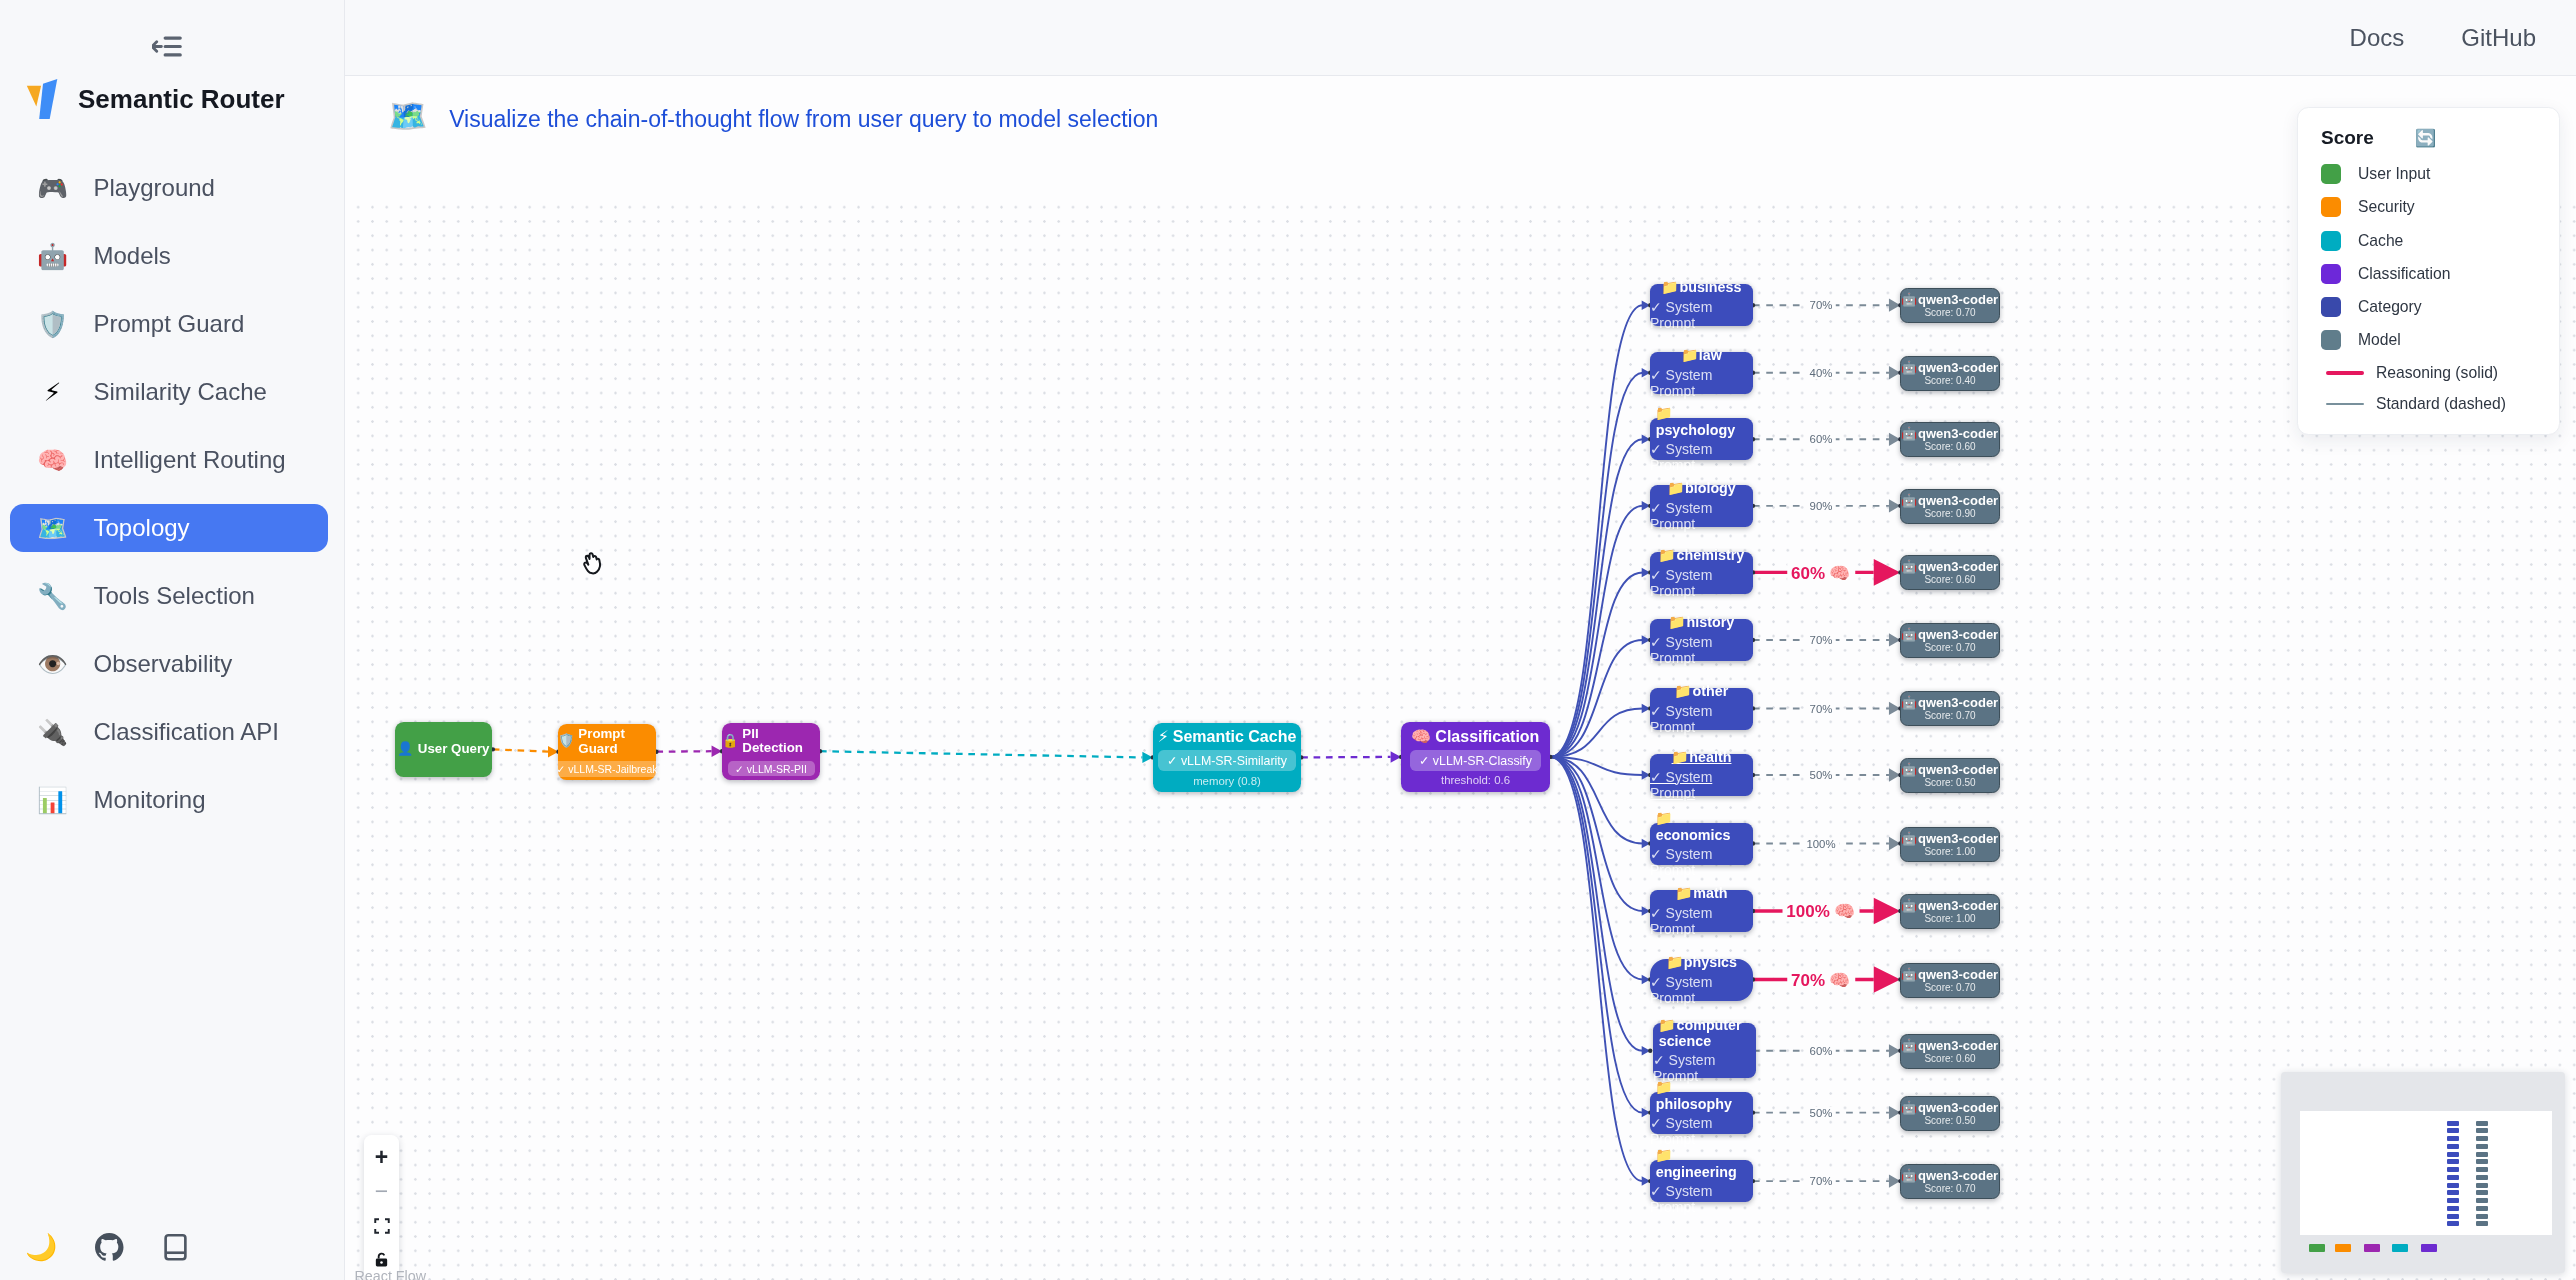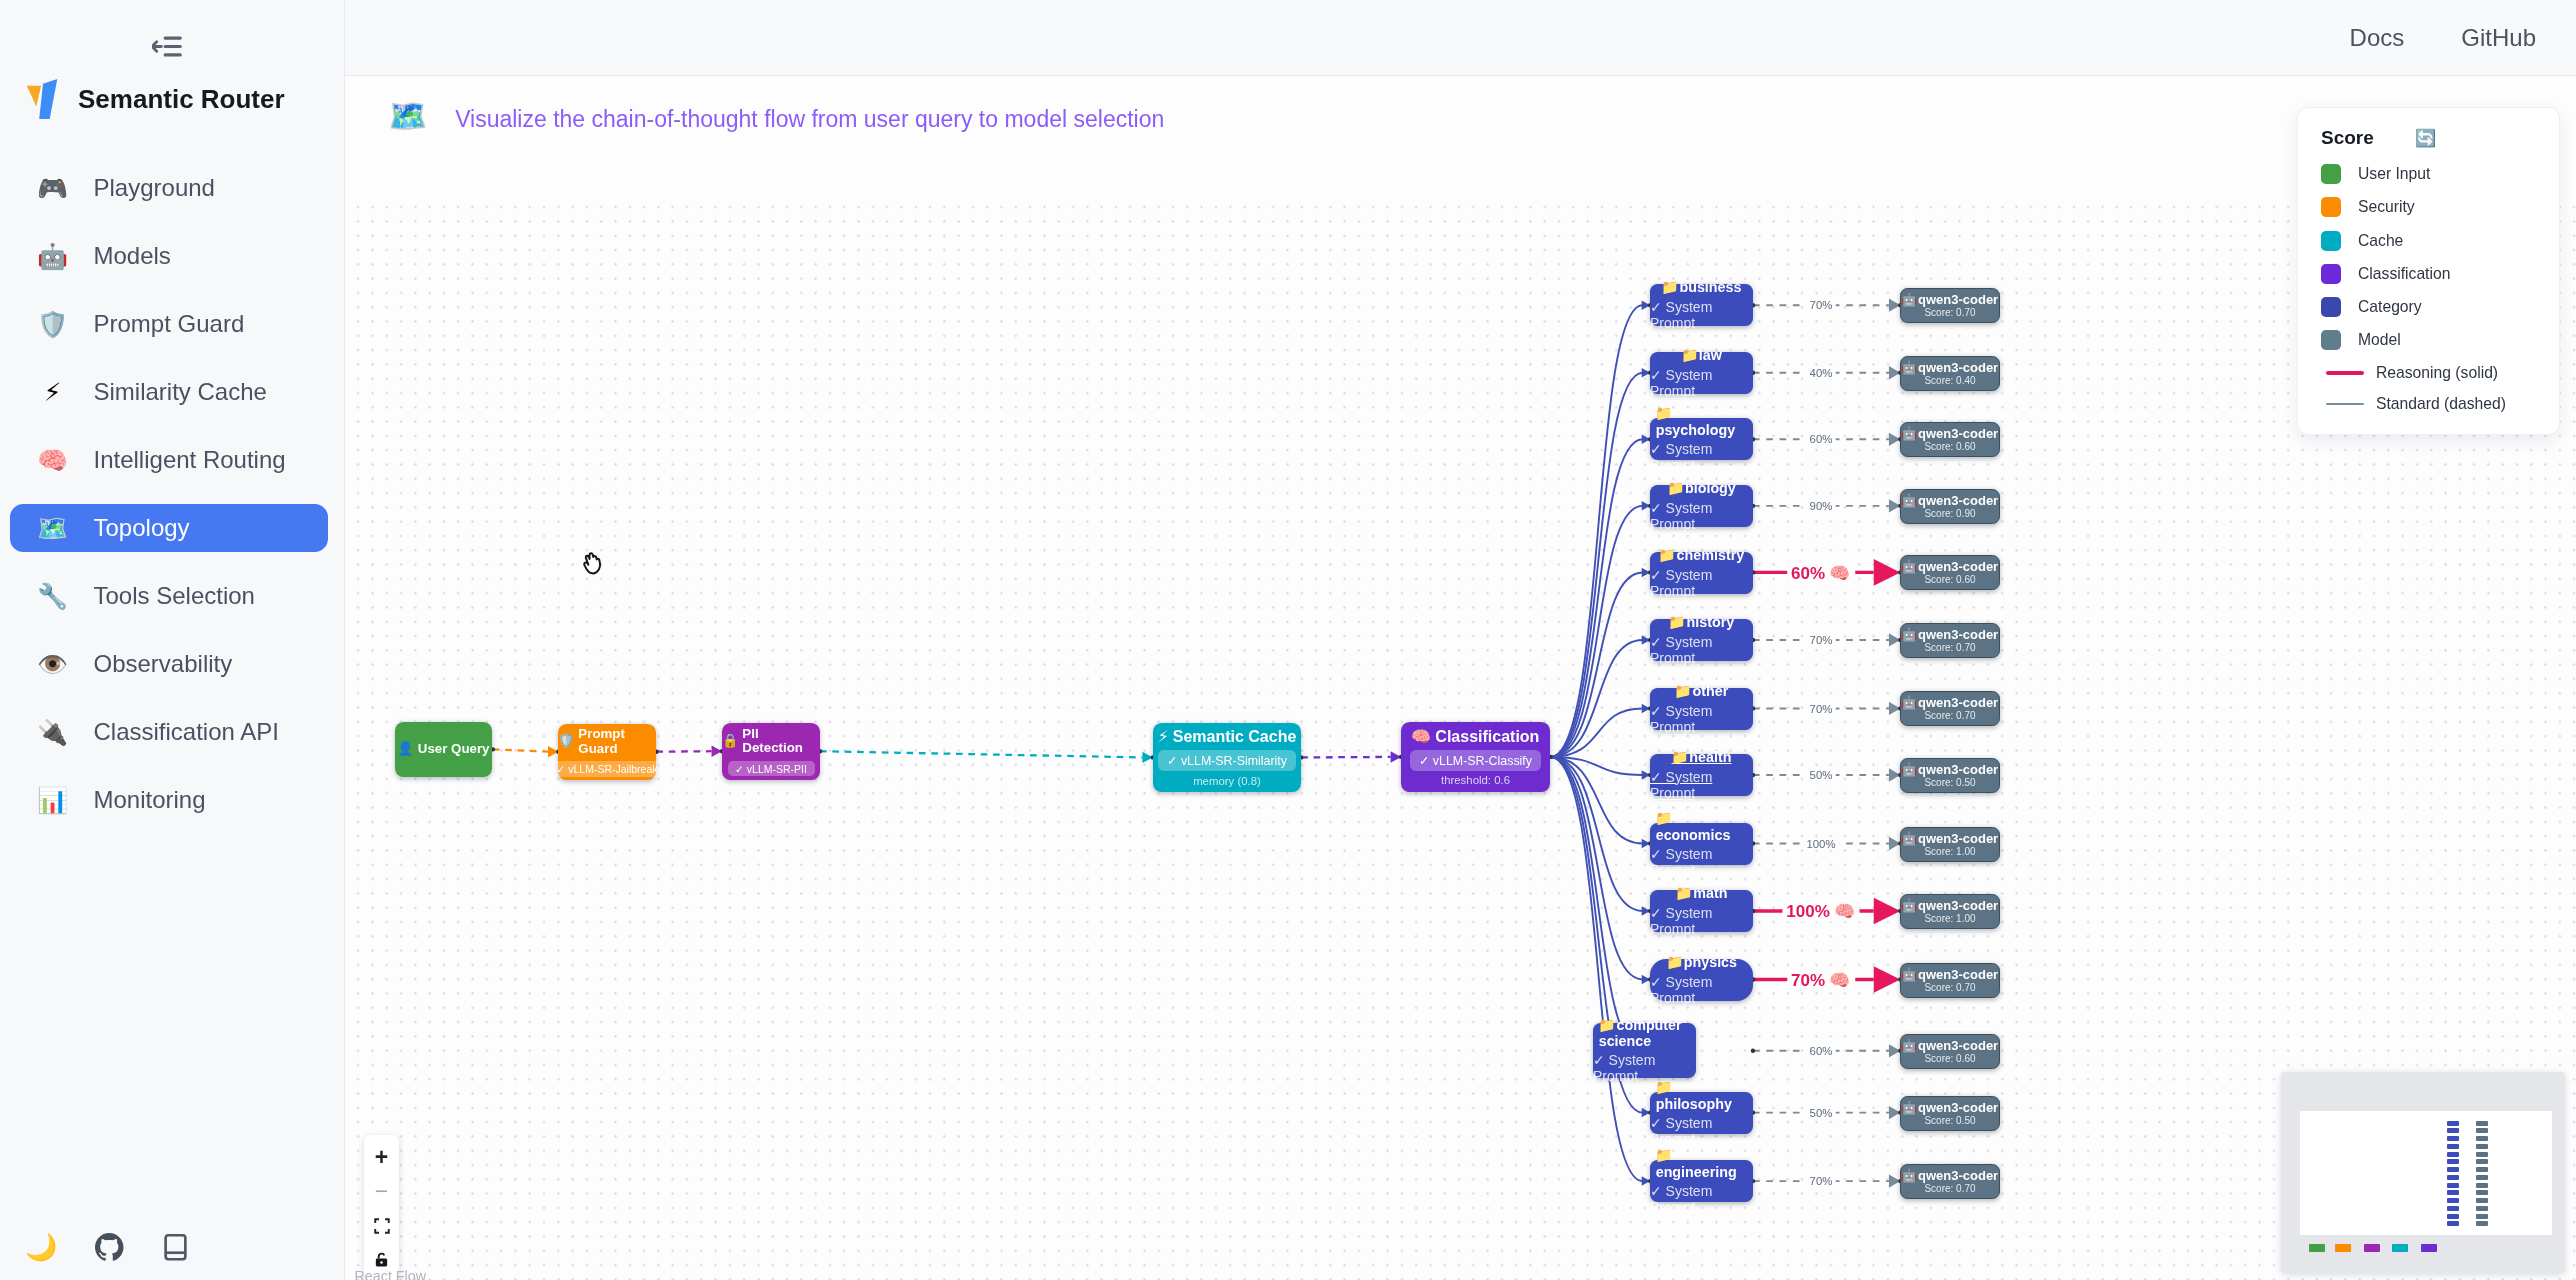--- a/index.html
+++ b/index.html
@@ -30,21 +30,21 @@
   .top-link{font-size:24px;color:#4b5360;cursor:pointer;}
 
   
   .canvas{position:absolute;left:345px;top:76px;width:2231px;height:1204px;background:#fdfdfe;overflow:hidden;}
   .dots{position:absolute;left:5.7px;top:124px;right:0;bottom:0;
     background-image:radial-gradient(circle,#dbdee4 1.2px,transparent 1.4px);
     background-size:14.3px 14.3px;pointer-events:none;}
   .page-head{position:absolute;left:43px;top:21px;display:flex;align-items:baseline;gap:13.3px;}
   .page-title{font-size:37px;font-weight:bold;color:#1b2330;letter-spacing:-0.5px;}
   .page-emoji{font-size:32px;}
-  .page-sub{font-size:23px;color:#8b5cf6;margin-left:14px;}
+  .page-sub{font-size:23px;color:#1d4ed8;margin-left:8px;}
 
   .edges{position:absolute;left:0;top:0;pointer-events:none;}
 
   .fnode{position:absolute;border-radius:8.6px;color:#fff;display:flex;flex-direction:column;
     align-items:center;justify-content:center;box-shadow:0 1.9px 5.7px rgba(20,25,40,.28);cursor:grab;}
   .fnode .trow{display:flex;align-items:center;gap:3.8px;font-weight:bold;line-height:1.1;}
   .fnode .badge{background:rgba(255,255,255,.28);border-radius:4.8px;padding:1.9px 7.6px;margin-top:4.8px;
     font-size:10.5px;white-space:nowrap;}
   .fnode .sub{margin-top:3.8px;font-size:11.4px;color:rgba(255,255,255,.78);}
   .fnode.sm .trow{font-size:13.3px;}
@@ -493,21 +493,21 @@
     <div class="edge-label reasoning" style="left: 1476px; top: 835px;">100% 🧠</div>
     <div class="cat-node" style="left: 1305px; top: 883px; height: 42px; border-radius: 16px;">
       <div class="cname">📁physics</div>
       <div class="csub">✓ System Prompt</div>
     </div>
     <div class="mdl-node" style="left: 1555px; top: 887px;">
       <div class="mname">🤖qwen3-coder</div>
       <div class="mscore">Score: 0.70</div>
     </div>
     <div class="edge-label reasoning" style="left: 1476px; top: 904px;">70% 🧠</div>
-    <div class="cat-node" style="left: 1248px; top: 947px; height: 55px;">
+    <div class="cat-node" style="left: 1308px; top: 947px; height: 55px;">
       <div class="cname">📁computer science</div>
       <div class="csub">✓ System Prompt</div>
     </div>
     <div class="mdl-node" style="left: 1555px; top: 958px;">
       <div class="mname">🤖qwen3-coder</div>
       <div class="mscore">Score: 0.60</div>
     </div>
     <div class="edge-label" style="left: 1476px; top: 975px;">60%</div>
     <div class="cat-node" style="left: 1305px; top: 1016px; height: 42px;">
       <div class="cname">📁philosophy</div>

